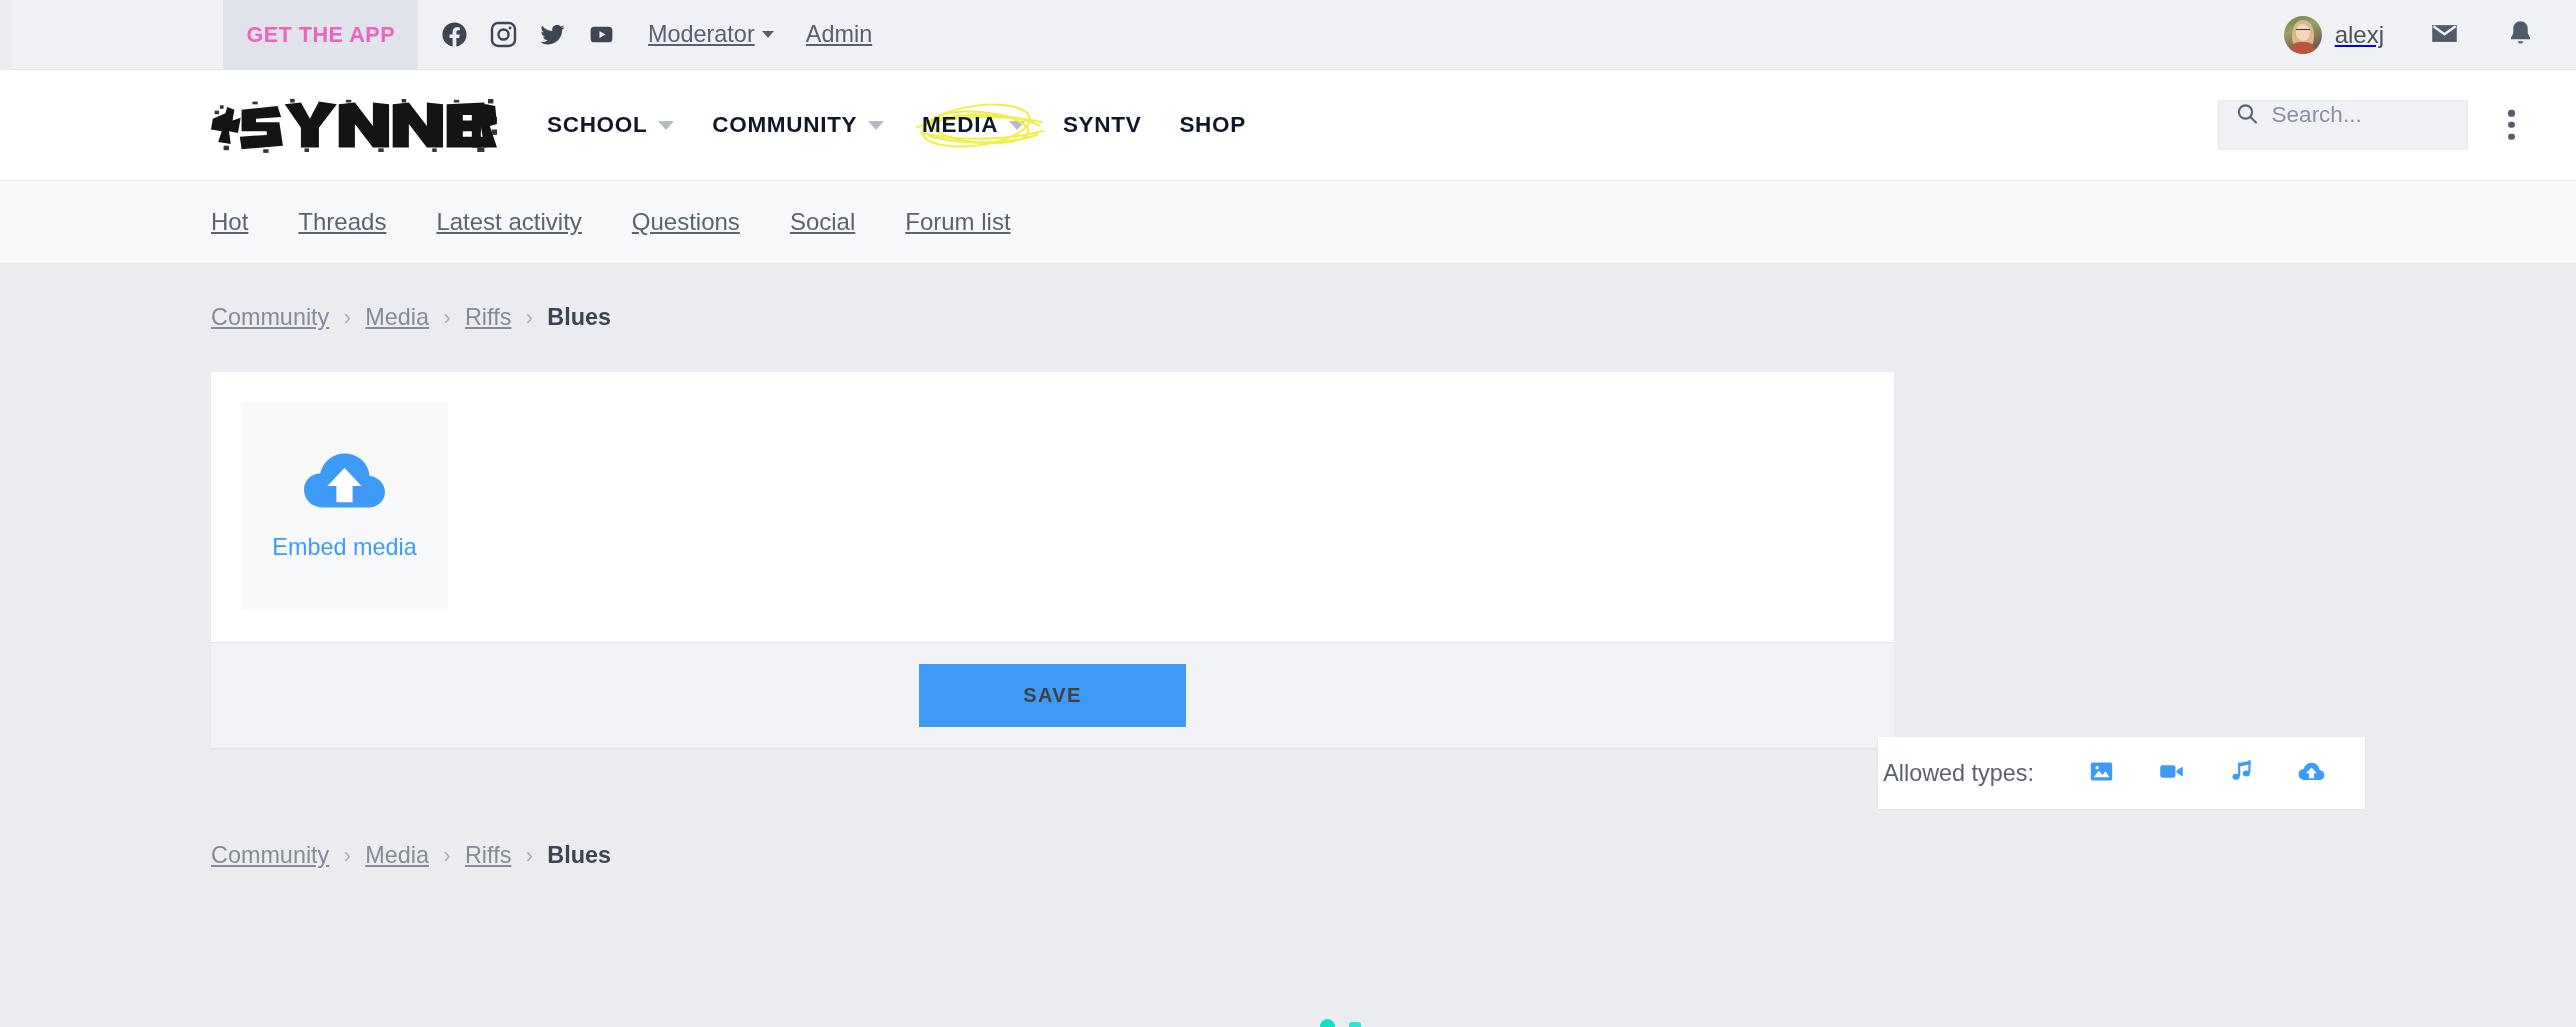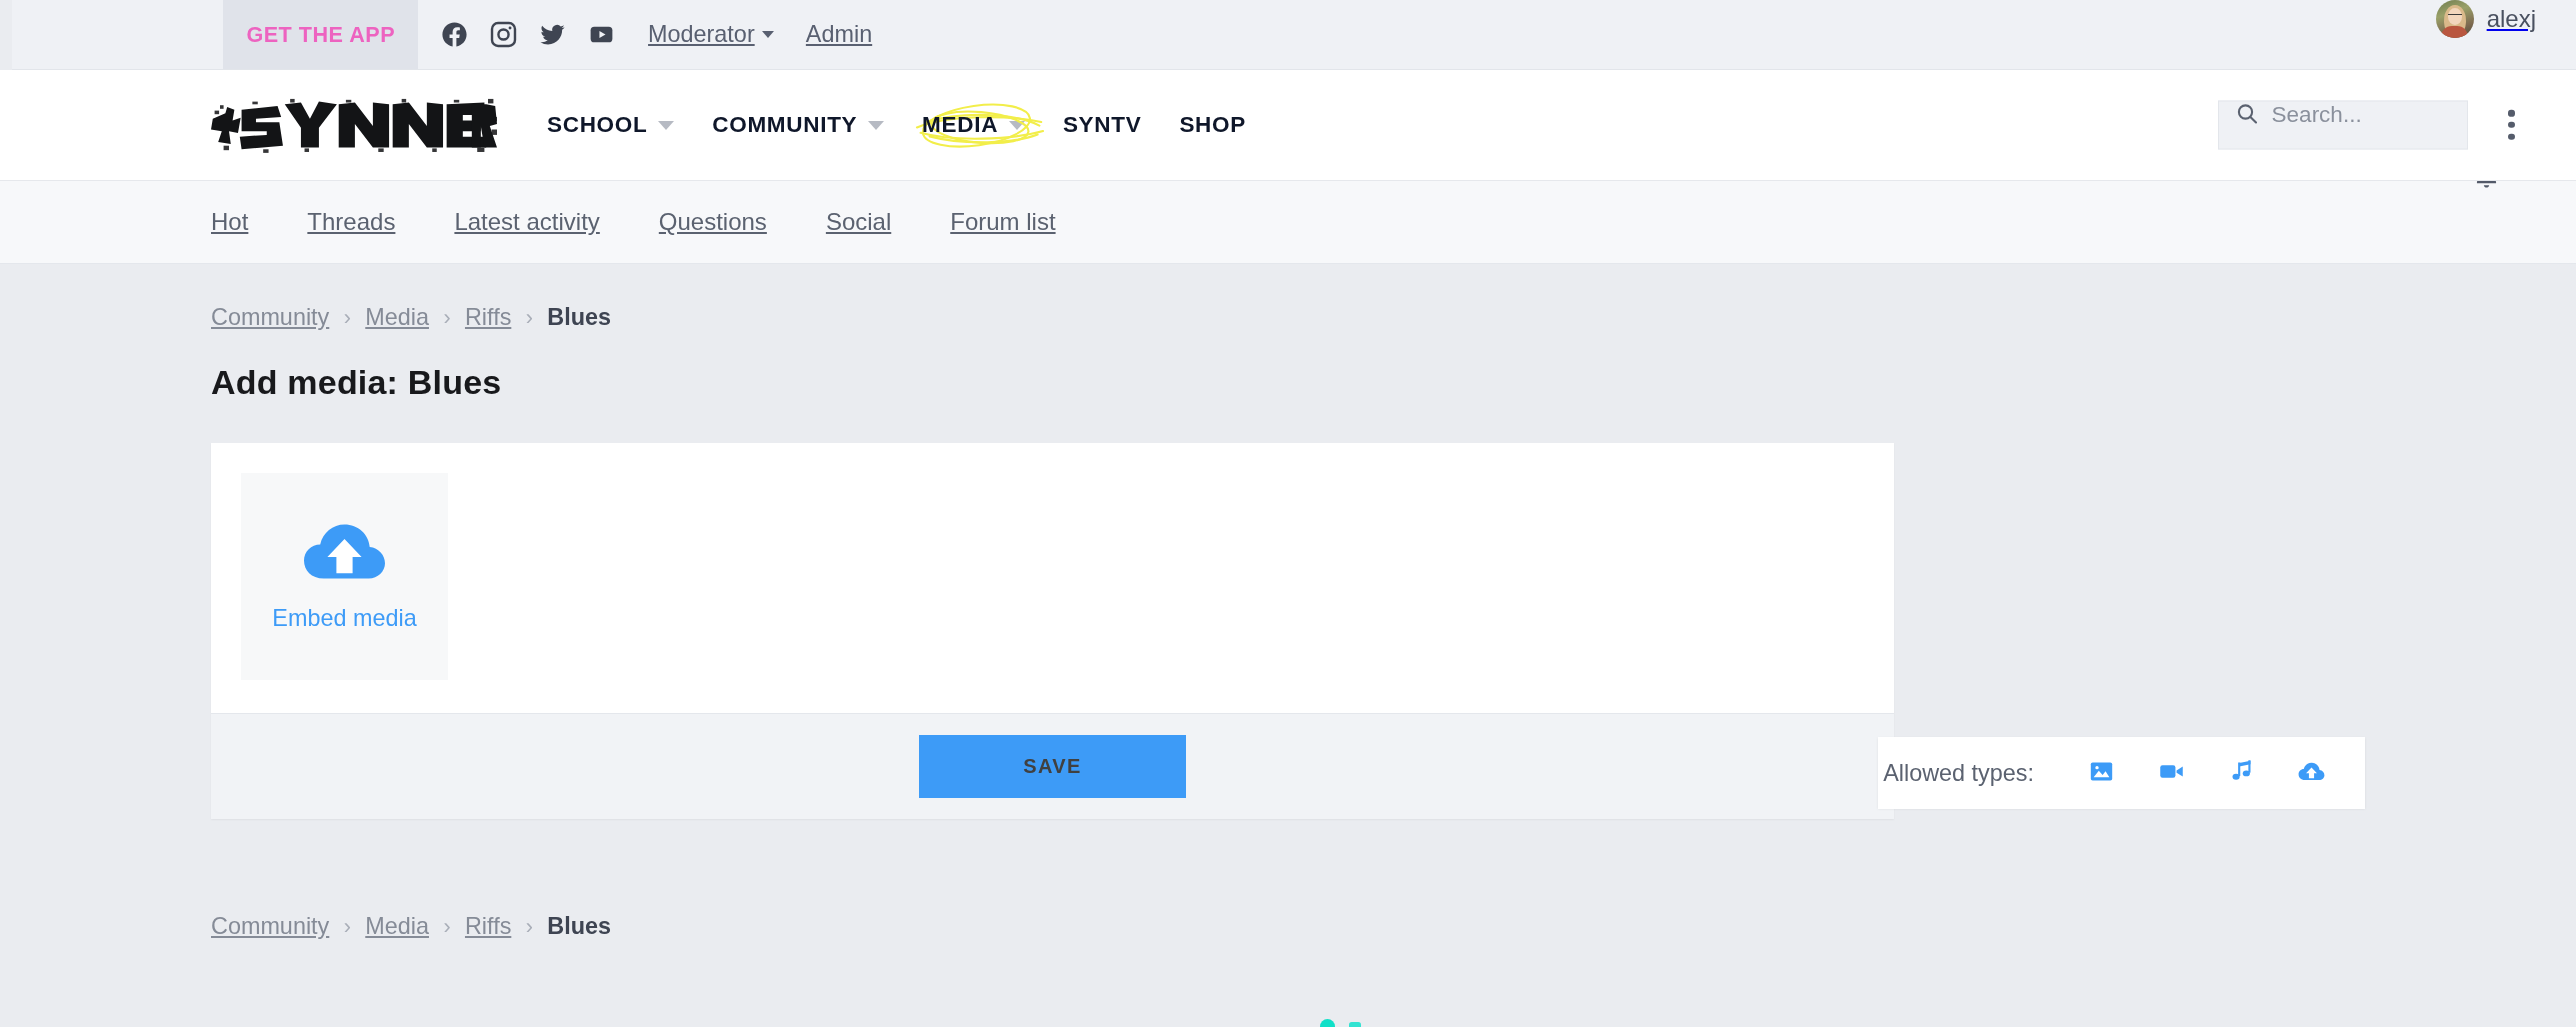--- a/index.html
+++ b/index.html
@@ -42,21 +42,21 @@
   }
   .caret-down {
     width: 0; height: 0;
     border-left: 6.3px solid transparent;
     border-right: 6.3px solid transparent;
     border-top: 7.2px solid #596071;
     display: inline-block;
   }
   .topbar-right {
     position: absolute; right: 40px; top: 0; bottom: 0;
-    display: flex; align-items: center; gap: 45px; flex-direction: column;
+    display: flex; align-items: center; gap: 45px;
   }
   .avatar-wrap { display: flex; align-items: center; gap: 12.6px; }
   .avatar {
     width: 38px; height: 38px; border-radius: 50%;
     overflow: hidden; position: relative;
     background: linear-gradient(160deg,#6e7b4e 0%,#9aa169 35%,#7d6a50 70%,#4f4a3a 100%);
   }
   .avatar .hair {
     position: absolute; left: 8px; top: 4.5px; width: 21.6px; height: 31px;
     border-radius: 50% 50% 45% 45%;
@@ -136,21 +136,20 @@
   }
   .kebab span { width: 6.3px; height: 6.3px; border-radius: 50%; background: #555c6b; display: block; }
 
   
   .subnav {
     height: 83px;
     background: #f7f8fa;
     display: flex; align-items: center;
     border-bottom: 0.9px solid #e4e7ec;
     padding-left: 211px;
-    gap: 9px;
   }
   .subnav-item {
     font-size: 24px; color: #5b6270;
     margin-right: 50px; white-space: nowrap;
   }
 
   
   .page { padding: 0 211px; position: relative; }
 
   .breadcrumb {
@@ -398,21 +397,20 @@
   <div class="breadcrumb">
     <a class="crumb" href="#">Community</a>
     <span class="crumb-sep">›</span>
     <a class="crumb" href="#">Media</a>
     <span class="crumb-sep">›</span>
     <a class="crumb" href="#">Riffs</a>
     <span class="crumb-sep">›</span>
     <span class="crumb active">Blues</span>
   </div>
 
-  <h1 class="page-title">Add media: Blues</h1>
 
   <div class="card">
     <div class="card-body">
       <div class="upload-tile">
         <span>
           <svg width="85" height="63" viewBox="0 0 94 70">
             <path d="M24 64 C10 64 2 55 2 44 C2 34 10 26 20 26 C23 13 34 4 47 4 C62 4 74 15 75 29 C85 30 92 38 92 47 C92 56 84 64 74 64 Z" fill="#3d9bf7"></path>
             <path d="M47 20 L66 40 L56 40 L56 58 L38 58 L38 40 L28 40 Z" fill="#ffffff"></path>
           </svg>
         </span>

